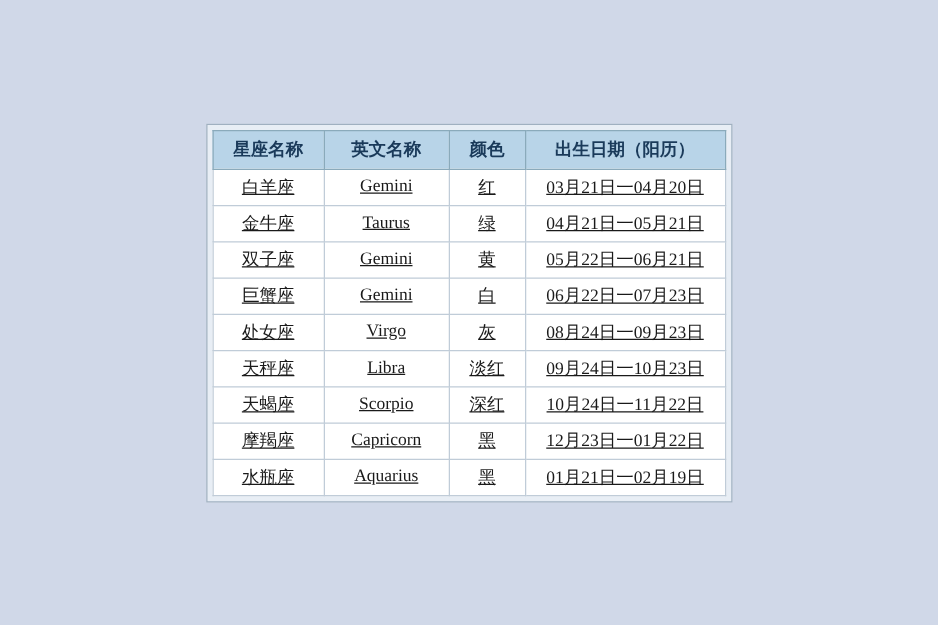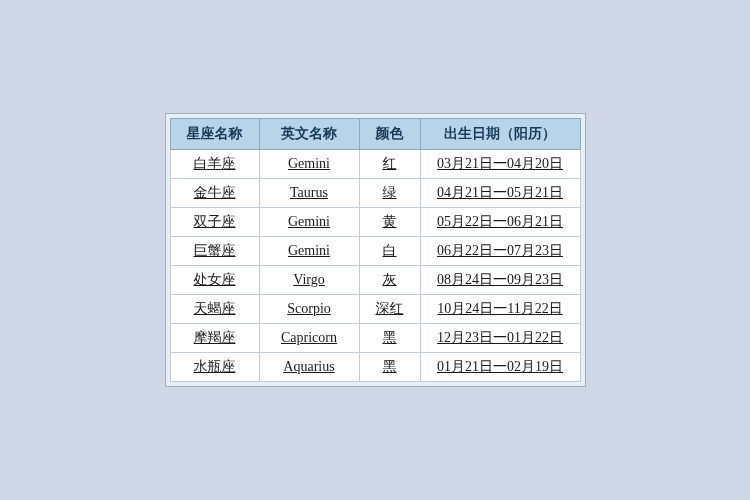--- a/index.html
+++ b/index.html
@@ -93,20 +93,26 @@
           <td class="col-color">白</td>
           <td class="col-date">06月22日一07月23日</td>
         </tr>
         <tr>
           <td class="col-zh">处女座</td>
           <td class="col-en">Virgo</td>
           <td class="col-color">灰</td>
           <td class="col-date">08月24日一09月23日</td>
         </tr>
         <tr>
+          <td class="col-zh">天秤座</td>
+          <td class="col-en">Libra</td>
+          <td class="col-color">淡红</td>
+          <td class="col-date">09月24日一10月23日</td>
+        </tr>
+        <tr>
           <td class="col-zh">天蝎座</td>
           <td class="col-en">Scorpio</td>
           <td class="col-color">深红</td>
           <td class="col-date">10月24日一11月22日</td>
         </tr>
         <tr>
           <td class="col-zh">摩羯座</td>
           <td class="col-en">Capricorn</td>
           <td class="col-color">黑</td>
           <td class="col-date">12月23日一01月22日</td>

